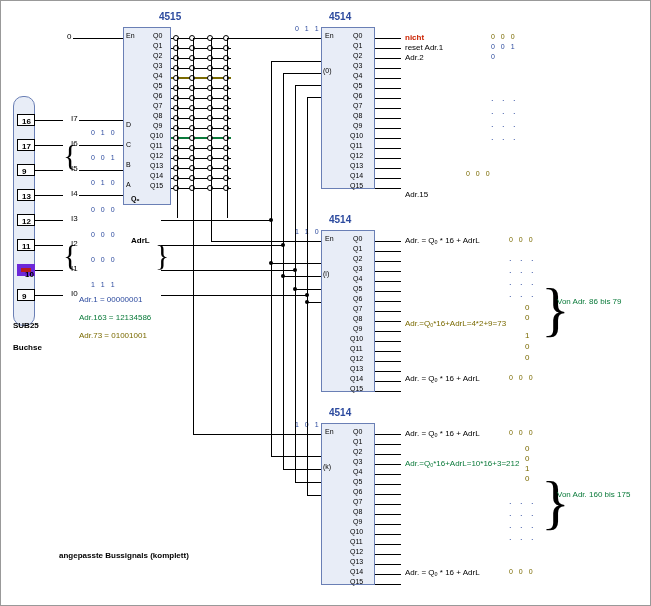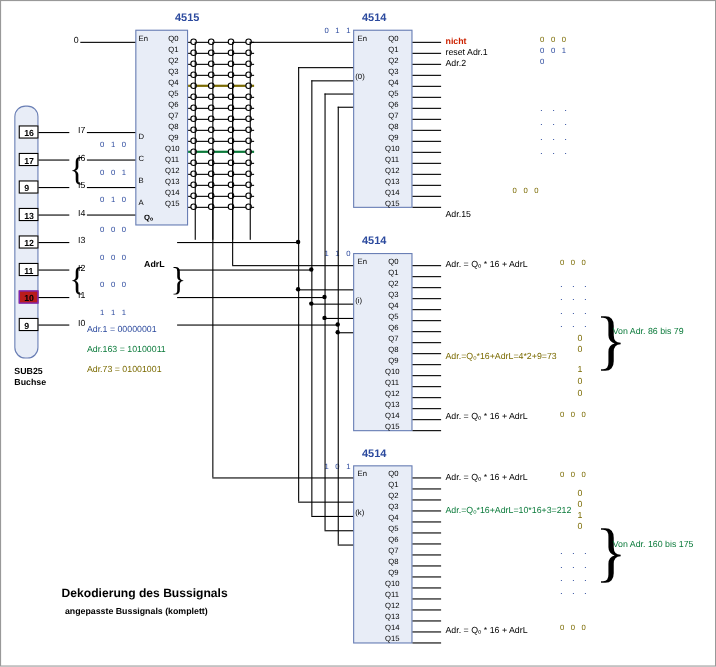--- a/index.html
+++ b/index.html
@@ -41,42 +41,42 @@
   .subtitle{position:absolute;font-weight:bold;font-size:8px;}
   .bits{position:absolute;font-size:7px;letter-spacing:2px;}
   .smalldots{position:absolute;font-size:9px;letter-spacing:3px;color:#2c4a9e;}
 </style>
 </head>
 <body>
 
 <div id="root">
 
   <div class="conn" style="left:12px;top:95px;width:22px;height:230px;border-radius:10px;"></div>
-  <div class="txt bold" style="left:12px;top:332px;font-size:8px;">SUB25</div>
+  <div class="txt bold" style="left:12px;top:320px;font-size:8px;">SUB25</div>
   <div class="txt bold" style="left:12px;top:342px;font-size:8px;">Buchse</div>
 
   <div class="abs" style="left:16px;top:113px;width:18px;height:12px;border:1px solid #000;box-sizing:border-box;background:#fff;">
     <span class="txt" style="left:4px;top:2px;">16</span>
   </div>
   <div class="abs" style="left:16px;top:138px;width:18px;height:12px;border:1px solid #000;box-sizing:border-box;background:#fff;">
     <span class="txt" style="left:4px;top:2px;">17</span>
   </div>
   <div class="abs" style="left:16px;top:163px;width:18px;height:12px;border:1px solid #000;box-sizing:border-box;background:#fff;">
     <span class="txt" style="left:4px;top:2px;">9</span>
   </div>
   <div class="abs" style="left:16px;top:188px;width:18px;height:12px;border:1px solid #000;box-sizing:border-box;background:#fff;">
     <span class="txt" style="left:4px;top:2px;">13</span>
   </div>
   <div class="abs" style="left:16px;top:213px;width:18px;height:12px;border:1px solid #000;box-sizing:border-box;background:#fff;">
     <span class="txt" style="left:4px;top:2px;">12</span>
   </div>
   <div class="abs" style="left:16px;top:238px;width:18px;height:12px;border:1px solid #000;box-sizing:border-box;background:#fff;">
     <span class="txt" style="left:4px;top:2px;">11</span>
   </div>
-  <div class="abs" style="left:16px;top:263px;width:18px;height:12px;border:1px solid #6d28d9;box-sizing:border-box;background:#b91c1c;">
+  <div class="abs" style="left:16px;top:263px;width:18px;height:12px;border:4px solid #6d28d9;box-sizing:border-box;background:#b91c1c;">
     <span class="txt" style="left:4px;top:2px;">10</span>
   </div>
   <div class="abs" style="left:16px;top:288px;width:18px;height:12px;border:1px solid #000;box-sizing:border-box;background:#fff;">
     <span class="txt" style="left:4px;top:2px;">9</span>
   </div>
 
   <div class="hline" style="left:34px;top:119px;width:28px;"></div>
   <div class="hline" style="left:34px;top:144px;width:28px;"></div>
   <div class="hline" style="left:34px;top:169px;width:28px;"></div>
   <div class="hline" style="left:34px;top:194px;width:28px;"></div>
@@ -102,24 +102,23 @@
   <div class="bits blue" style="left:90px;top:255px;">0 0 0</div>
   <div class="bits blue" style="left:90px;top:280px;">1 1 1</div>
 
   <div class="txt" style="left:62px;top:108px;font-size:30px;line-height:92px;font-family:'Liberation Serif',serif;">{</div>
 
   <div class="txt" style="left:62px;top:208px;font-size:30px;line-height:92px;font-family:'Liberation Serif',serif;">{</div>
   <div class="txt bold" style="left:130px;top:235px;">AdrL</div>
   <div class="txt" style="left:154px;top:208px;font-size:30px;line-height:92px;font-family:'Liberation Serif',serif;">}</div>
 
   <div class="txt blue" style="left:78px;top:294px;">Adr.1 = 00000001</div>
-  <div class="txt green" style="left:78px;top:312px;">Adr.163 = 10100011</div>
+  <div class="txt green" style="left:78px;top:312px;">Adr.163 = 12134586</div>
   <div class="txt olive" style="left:78px;top:330px;">Adr.73 = 01001001</div>
 
-  <div class="title" style="left:55px;top:533px;">Dekodierung des Bussignals</div>
   <div class="subtitle" style="left:58px;top:550px;">angepasste Bussignals (komplett)</div>
 
   <div class="ic-label" style="left:158px;top:10px;">4515</div>
   <div class="ic" style="left:122px;top:26px;width:48px;height:178px;"></div>
   <div class="pin" style="left:125px;top:31px;">En</div>
   <div class="txt" style="left:66px;top:31px;">0</div>
   <div class="hline" style="left:72px;top:37px;width:50px;"></div>
 
   <div class="pin" style="left:152px;top:31px;">Q0</div>
   <div class="pin" style="left:152px;top:41px;">Q1</div>

